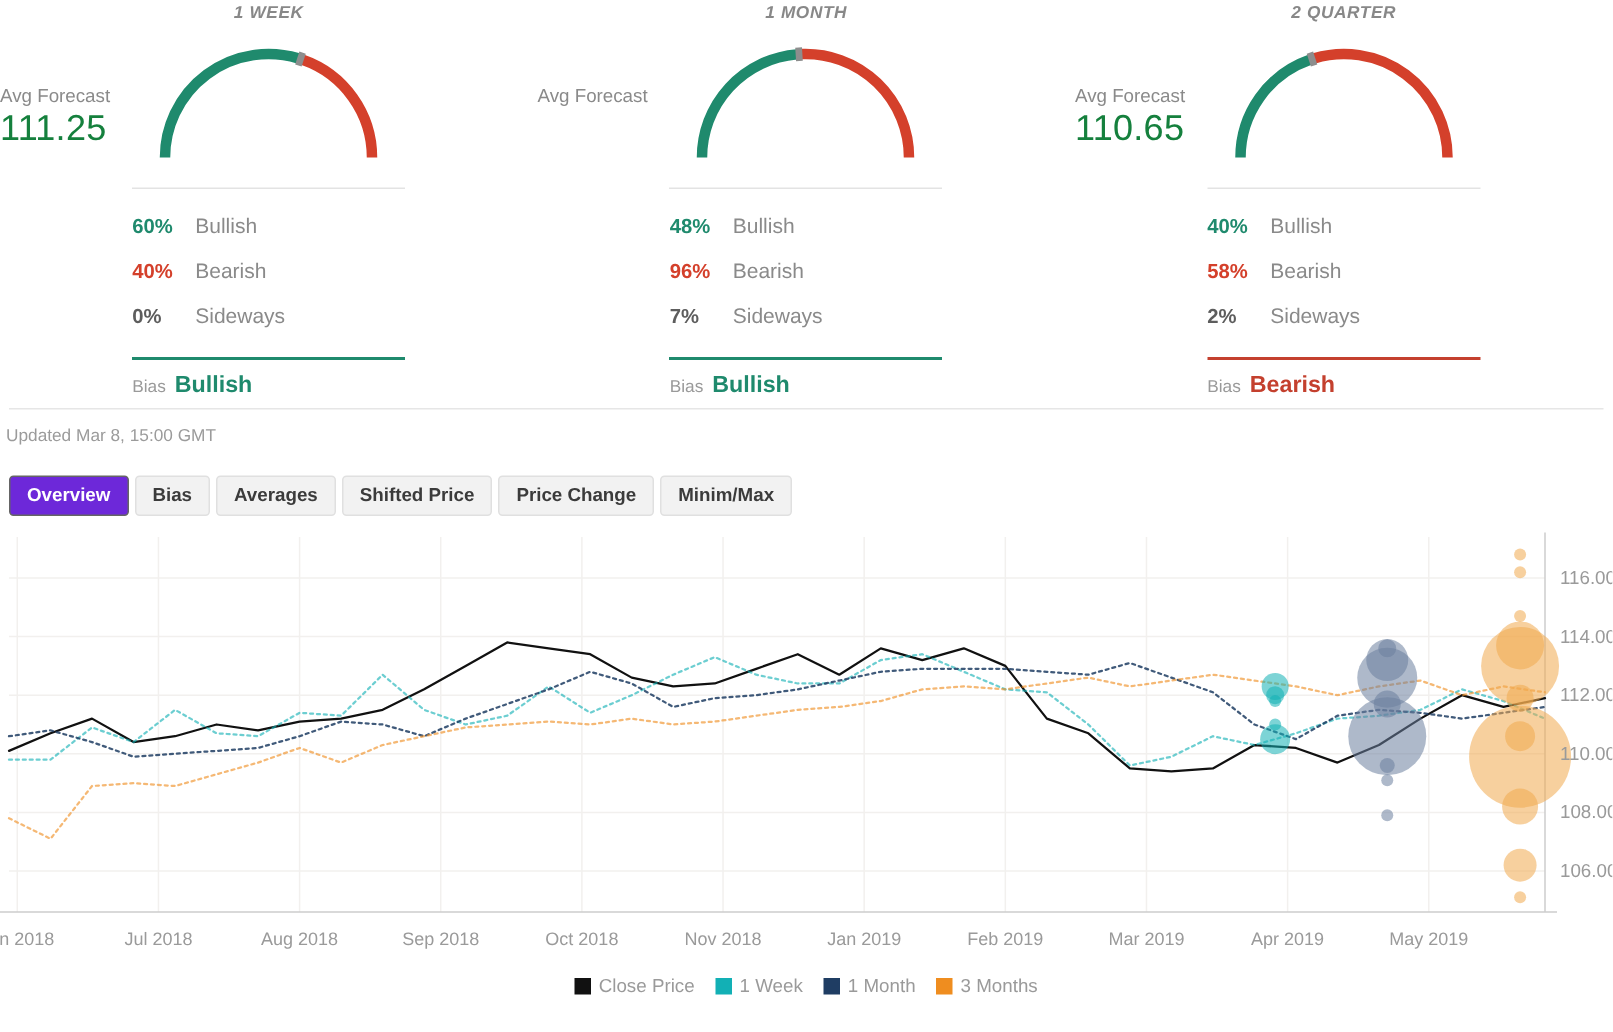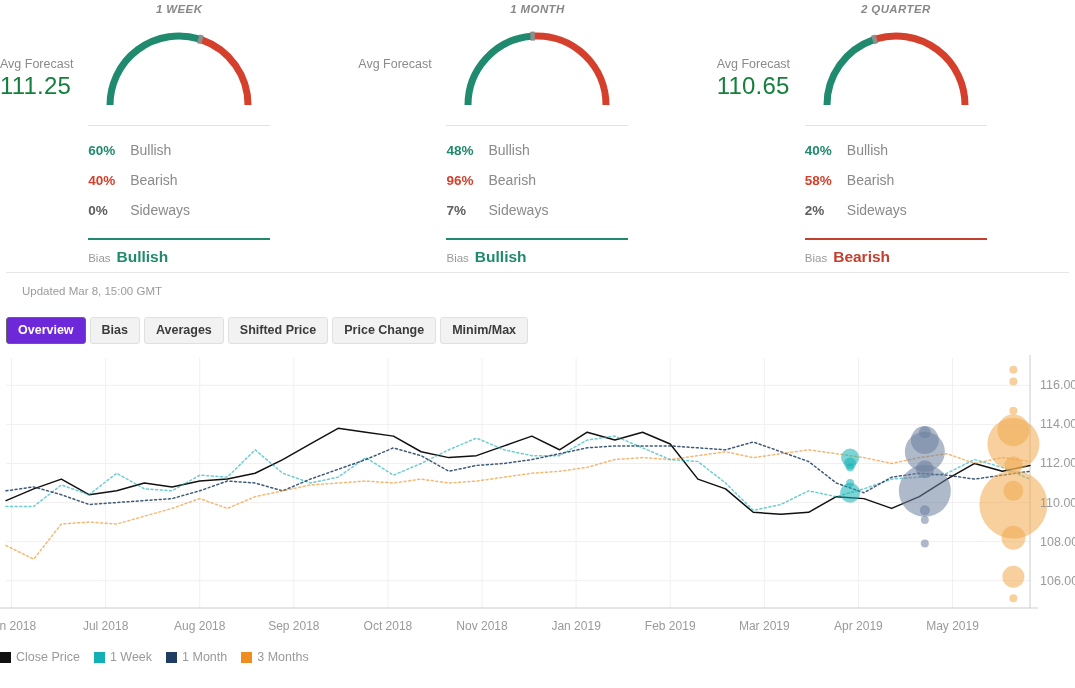--- a/index.html
+++ b/index.html
@@ -31,35 +31,35 @@
   .bias-bar{height:2px;width:182px;margin:6px auto 0 auto;}
   .bias-line{display:flex;align-items:baseline;margin-top:8px;}
   .bias-key{font-size:11.5px;color:#9a9a9a;margin-right:6px;}
   .bias-val{font-size:15.5px;font-weight:bold;}
   .green{color:#1f8a6d;}
   .red{color:#d4402b;}
   .grey{color:#5d5d5d;}
   
   .divider{height:1px;background:#e6e6e6;margin:0 6px;}
   .updated{
-    font-size:11.5px;color:#9b9b9b;padding:12px 0 0 22px;height:18px;
+    font-size:11.5px;color:#9b9b9b;padding:12px 0 0 4px;height:18px;
   }
   
   .tabs{display:flex;gap:4px;padding:14px 0 0 6px;}
   .tab{
     background:#f2f2f2;border:1px solid #e0e0e0;color:#3b3b3b;
     font-size:12.5px;font-weight:bold;padding:5px 11px 6px 11px;border-radius:3px;
     cursor:pointer;line-height:14px;white-space:nowrap;
   }
   .tab.active{background:#6d28d9;border-color:#656565;color:#ffffff;}
   
   .chart{position:relative;width:1075px;height:313px;margin-top:9px;}
   .chart svg{display:block;}
   .legend{
-    position:absolute;left:0;right:0;bottom:0;display:flex;
+    position:absolute;left:0;right:0;bottom:0;display:flex;justify-content:center;
     align-items:center;gap:14px;height:18px;
   }
   .leg-item{display:flex;align-items:center;gap:5px;}
   .leg-swatch{width:11px;height:11px;display:inline-block;}
   .leg-text{font-size:12.5px;color:#9a9a9a;}
 </style>
 </head>
 <body>
 
 <div class="panels">

